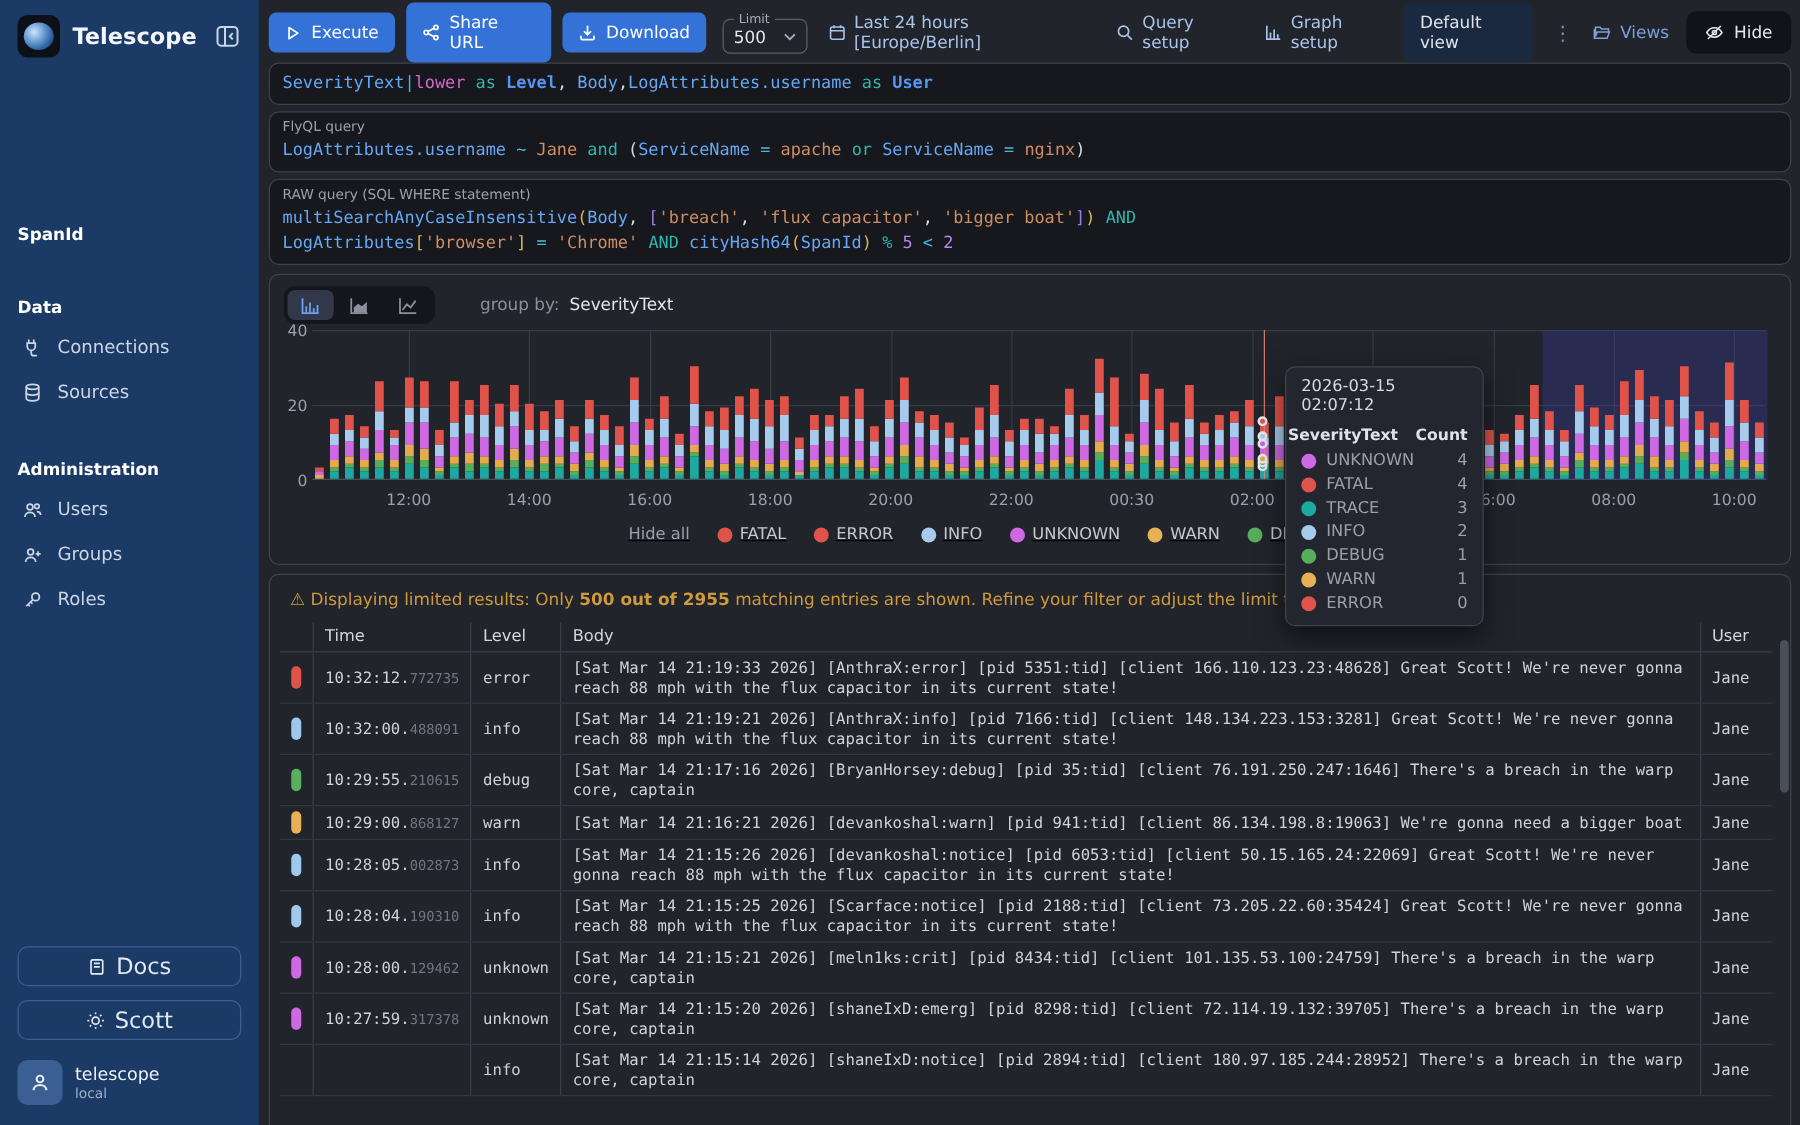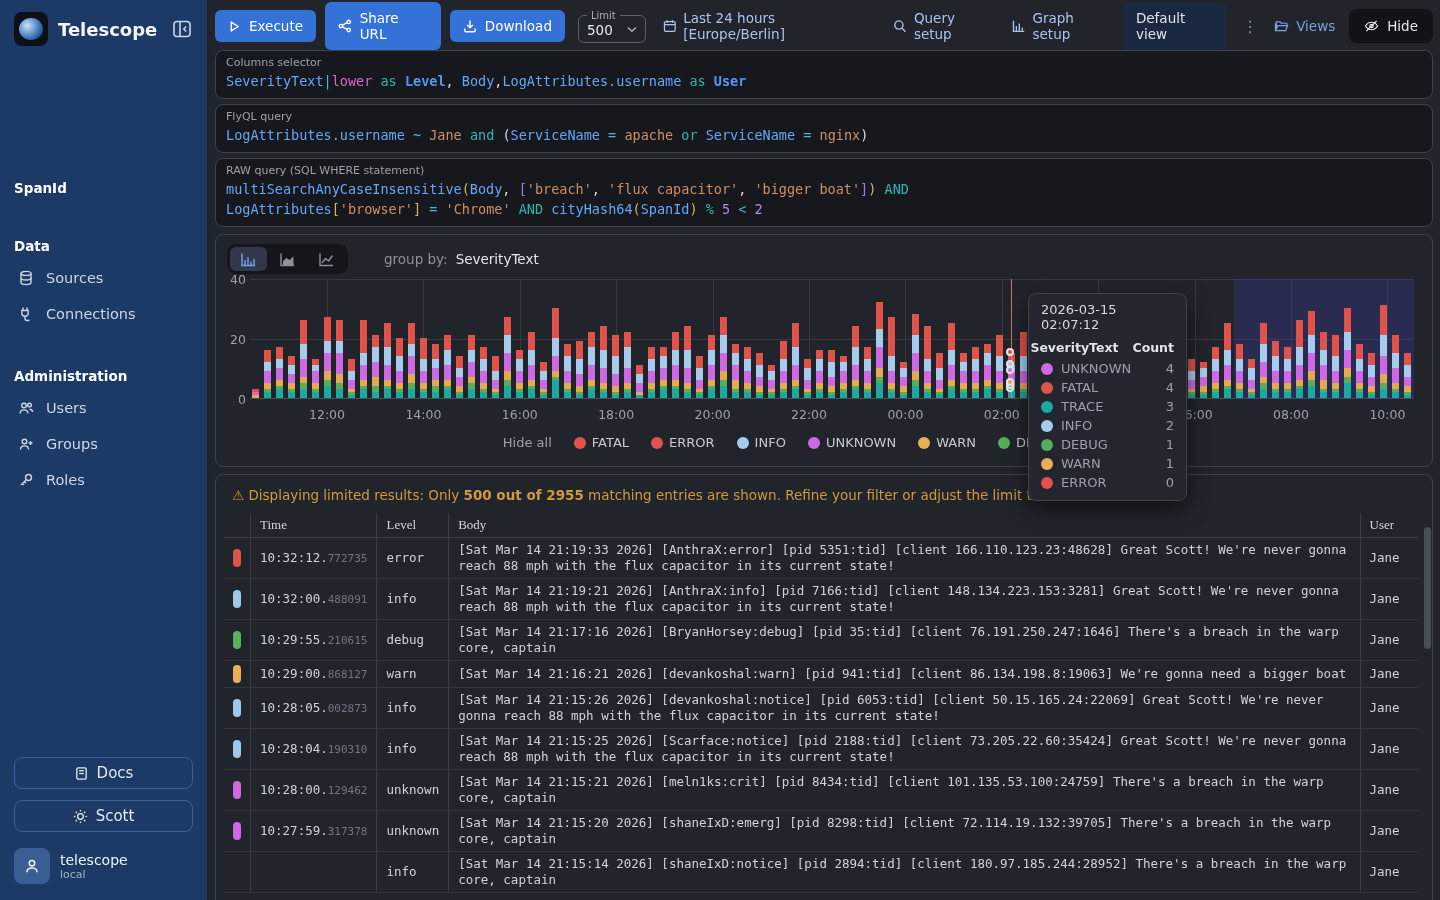--- a/index.html
+++ b/index.html
@@ -19,21 +19,21 @@
   .collapse-btn { color:#c9d6e8; cursor:pointer; }
   .sb-section { color:#ffffff; font-weight:bold; font-size:13.5px; padding:10px 14px 6px; }
   .sb-item { display:flex; align-items:center; gap:12px; color:#ccd6e5; font-size:14.5px;
     margin:2px 8px; padding:8px 8px 8px 10px; border-radius:6px; cursor:pointer; }
   .sb-item.active { background:#12294b; color:#e8eef6; }
   .sb-item svg { flex:0 0 auto; }
   .sb-gap-top { margin-top:112px; }
   .sb-gap { margin-top:26px; }
   .sb-bottom { margin-top:auto; padding:0 14px 16px; }
   .sb-btn { display:flex; align-items:center; justify-content:center; gap:8px;
-    border:1px solid #3c5f93; border-radius:8px; color:#e4eaf3; font-size:15px;
+    border:1px solid #3c5f93; border-radius:8px; color:#e4eaf3; font-size:18px;
     height:32px; margin-bottom:11px; cursor:pointer; }
   .profile { display:flex; align-items:center; gap:10px; margin-top:16px; }
   .avatar { width:36px; height:36px; border-radius:8px; background:#3c5f93;
     display:flex; align-items:center; justify-content:center; }
   .prof-name { color:#eef2f7; font-size:14px; }
   .prof-env { color:#9fb0c6; font-size:11px; }
 
   
   .main { position:absolute; left:207px; top:0; width:1233px; height:900px; padding:7px 7px 0 8px; }
 
@@ -80,33 +80,33 @@
   .gl-h { position:absolute; left:0; right:0; height:1px; background:#363943; }
   .gl-v { position:absolute; top:0; bottom:0; width:1px; background:#363943; }
   .ylab { position:absolute; width:24px; text-align:right; color:#9aa0ab; font-size:12.5px; }
   .bar { position:absolute; width:7px; bottom:0; }
   .seg { position:absolute; left:0; width:7px; }
   .sel-overlay { position:absolute; top:0; height:120px; background:rgba(62,58,158,0.33); }
   .crosshair { position:absolute; top:0; bottom:0; width:1px; background:rgba(238,130,125,0.85); }
   .hoverdot { position:absolute; width:8px; height:8px; border-radius:50%; border:2px solid #e8e9ee; }
   .xlab { position:absolute; top:172px; color:#9aa0ab; font-size:12.5px; transform:translateX(-50%); }
   .legend { position:absolute; left:0; right:0; top:200px; display:flex; justify-content:center;
-    align-items:center; gap:22px; }
+    align-items:center; gap:22px;text-decoration:underline; }
   .lg-hideall { color:#9aa0ab; font-size:13px; cursor:pointer; }
   .lg-item { display:flex; align-items:center; gap:6px; color:#c6c9cf; font-size:13px; cursor:pointer; }
   .dot { width:12px; height:12px; border-radius:50%; }
 
   
   .results-card { background:#22242c; border:1px solid #3f424c; border-radius:8px;
     margin-top:7px; height:560px; overflow:hidden; position:relative; }
   .warning { color:#cf9a3d; font-size:13.5px; padding:12px 16px 10px; }
   .warning b { font-weight:bold; }
   table.logs { width:calc(100% - 22px); margin:0 14px 0 8px; border-collapse:collapse; }
   table.logs th { font-size:13px; color:#d3d6db; font-weight:normal; text-align:left;
-    padding:4px 9px; border-bottom:1px solid #3a3d47;font-family:Liberation Serif, serif; }
+    padding:4px 9px; border-bottom:1px solid #3a3d47; }
   table.logs th + th, table.logs td + td { border-left:1px solid #3a3d47; }
   table.logs td { font-family:"DejaVu Sans Mono","Liberation Mono",monospace; font-size:12.5px;
     color:#cfd3d9; padding:4px 9px; border-bottom:1px solid #333640; vertical-align:middle;
     line-height:16px; }
   td.c-pill { width:14px; padding:4px 5px; }
   td.c-time { width:116px; white-space:nowrap; color:#e8eaee; }
   td.c-time .frac { color:#6f7582; font-size:11px; }
   td.c-level { width:64px; }
   td.c-user { width:58px; }
   .lvl-pill { display:block; width:8px; height:18px; border-radius:4px; margin:0 auto; }
@@ -141,32 +141,32 @@
         <polyline points="15.2,8.5 12.8,11 15.2,13.5"></polyline>
       </svg>
     </div>
   </div>
 
   <div class="sb-section sb-gap-top">SpanId</div>
 
   <div class="sb-section sb-gap">Data</div>
   <div class="sb-item">
     <svg width="16" height="16" viewBox="0 0 16 16" fill="none" stroke="currentColor" stroke-width="1.4">
+      <path d="M5 1.5v3M9 1.5v3M3.8 4.5h6.4v2.6a3.2 3.2 0 0 1-6.4 0z"></path>
+        <path d="M7 10v2.5a2 2 0 0 0 2 2h2.5"></path>
+    </svg>
+    <span>Connections</span>
+  </div>
+  <div class="sb-item">
+    <svg width="16" height="16" viewBox="0 0 16 16" fill="none" stroke="currentColor" stroke-width="1.4">
       <ellipse cx="8" cy="3.4" rx="5" ry="2"></ellipse>
         <path d="M3 3.4v9.2c0 1.1 2.2 2 5 2s5-.9 5-2V3.4"></path>
         <path d="M3 8c0 1.1 2.2 2 5 2s5-.9 5-2"></path>
     </svg>
     <span>Sources</span>
-  </div>
-  <div class="sb-item">
-    <svg width="16" height="16" viewBox="0 0 16 16" fill="none" stroke="currentColor" stroke-width="1.4">
-      <path d="M5 1.5v3M9 1.5v3M3.8 4.5h6.4v2.6a3.2 3.2 0 0 1-6.4 0z"></path>
-        <path d="M7 10v2.5a2 2 0 0 0 2 2h2.5"></path>
-    </svg>
-    <span>Connections</span>
   </div>
 
   <div class="sb-section sb-gap">Administration</div>
   <div class="sb-item">
     <svg width="16" height="16" viewBox="0 0 16 16" fill="none" stroke="currentColor" stroke-width="1.4">
       <circle cx="6" cy="5.5" r="2.3"></circle>
         <path d="M2 13.5c0-2.2 1.8-3.6 4-3.6s4 1.4 4 3.6"></path>
         <circle cx="11.5" cy="5" r="1.8"></circle>
         <path d="M11.5 9.2c1.7 0 3 1.2 3 2.8"></path>
     </svg>
@@ -301,21 +301,20 @@
             <path d="M1.5 7.5S4 3.5 8 3.5s6.5 4 6.5 4-2.5 4-6.5 4-6.5-4-6.5-4z"></path>
             <circle cx="8" cy="7.5" r="1.8"></circle>
             <line x1="2.5" y1="13" x2="13.5" y2="2"></line>
           </svg>
         <span>Hide</span>
       </div>
     </div>
   </div>
 
   <div class="qcard">
-    <div class="qlabel">Columns selector</div>
     <div class="qcode" id="q-columns"><span class="tk-id">SeverityText</span><span class="tk-op">|</span><span class="tk-pink">lower</span><span class="tk-"> </span><span class="tk-kw">as</span><span class="tk-"> </span><span class="tk-bold">Level</span><span class="tk-wh">,</span><span class="tk-"> </span><span class="tk-id">Body</span><span class="tk-wh">,</span><span class="tk-id">LogAttributes.username</span><span class="tk-"> </span><span class="tk-kw">as</span><span class="tk-"> </span><span class="tk-bold">User</span></div>
   </div>
   <div class="qcard">
     <div class="qlabel">FlyQL query</div>
     <div class="qcode" id="q-flyql"><span class="tk-id">LogAttributes.username</span><span class="tk-"> </span><span class="tk-op">~</span><span class="tk-"> </span><span class="tk-str">Jane</span><span class="tk-"> </span><span class="tk-kw">and</span><span class="tk-"> </span><span class="tk-wh">(</span><span class="tk-id">ServiceName</span><span class="tk-"> </span><span class="tk-op">=</span><span class="tk-"> </span><span class="tk-str">apache</span><span class="tk-"> </span><span class="tk-kw">or</span><span class="tk-"> </span><span class="tk-id">ServiceName</span><span class="tk-"> </span><span class="tk-op">=</span><span class="tk-"> </span><span class="tk-str">nginx</span><span class="tk-wh">)</span></div>
   </div>
   <div class="qcard">
     <div class="qlabel">RAW query (SQL WHERE statement)</div>
     <div class="qcode" id="q-raw"><div><span class="tk-id">multiSearchAnyCaseInsensitive</span><span class="tk-brk">(</span><span class="tk-id">Body</span><span class="tk-wh">,</span><span class="tk-"> </span><span class="tk-pur">[</span><span class="tk-str">'breach'</span><span class="tk-wh">,</span><span class="tk-"> </span><span class="tk-str">'flux capacitor'</span><span class="tk-wh">,</span><span class="tk-"> </span><span class="tk-str">'bigger boat'</span><span class="tk-pur">]</span><span class="tk-brk">)</span><span class="tk-"> </span><span class="tk-kw">AND</span></div><div><span class="tk-id">LogAttributes</span><span class="tk-brk">[</span><span class="tk-str">'browser'</span><span class="tk-brk">]</span><span class="tk-"> </span><span class="tk-op">=</span><span class="tk-"> </span><span class="tk-str">'Chrome'</span><span class="tk-"> </span><span class="tk-kw">AND</span><span class="tk-"> </span><span class="tk-id">cityHash64</span><span class="tk-brk">(</span><span class="tk-id">SpanId</span><span class="tk-brk">)</span><span class="tk-"> </span><span class="tk-kw">%</span><span class="tk-"> </span><span class="tk-num">5</span><span class="tk-"> </span><span class="tk-op">&lt;</span><span class="tk-"> </span><span class="tk-num">2</span></div></div>
   </div>
@@ -1149,21 +1148,21 @@
         <div class="hoverdot" style="left: 756px; top: 81px; background: rgb(167, 203, 236);"></div>
         <div class="hoverdot" style="left: 756px; top: 69px; background: rgb(224, 83, 74);"></div>
       </div>
     <div id="xlabels">
         <div class="xlab" style="left: 111px;">12:00</div>
         <div class="xlab" style="left: 207.4px;">14:00</div>
         <div class="xlab" style="left: 303.8px;">16:00</div>
         <div class="xlab" style="left: 400.2px;">18:00</div>
         <div class="xlab" style="left: 496.6px;">20:00</div>
         <div class="xlab" style="left: 593px;">22:00</div>
-        <div class="xlab" style="left: 689.4px;">00:00</div>
+        <div class="xlab" style="left: 689.4px;">00:30</div>
         <div class="xlab" style="left: 785.8px;">02:00</div>
         <div class="xlab" style="left: 882.2px;">04:00</div>
         <div class="xlab" style="left: 978.6px;">06:00</div>
         <div class="xlab" style="left: 1075px;">08:00</div>
         <div class="xlab" style="left: 1171.4px;">10:00</div>
       </div>
 
     <div class="legend" id="legend">
       <span class="lg-hideall">Hide all</span>
     <span class="lg-item">

